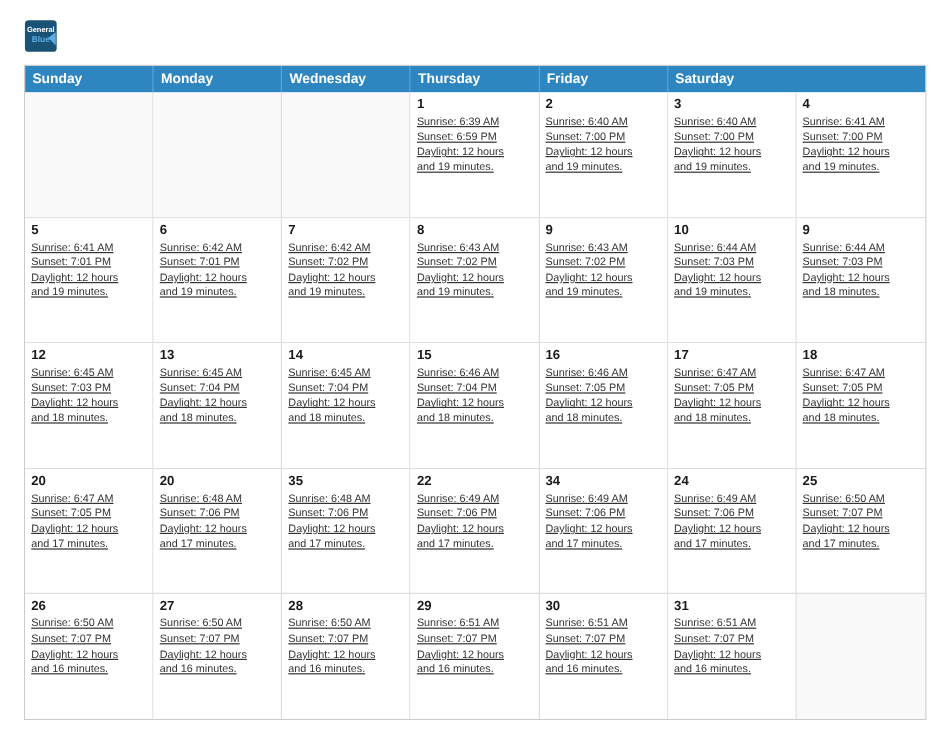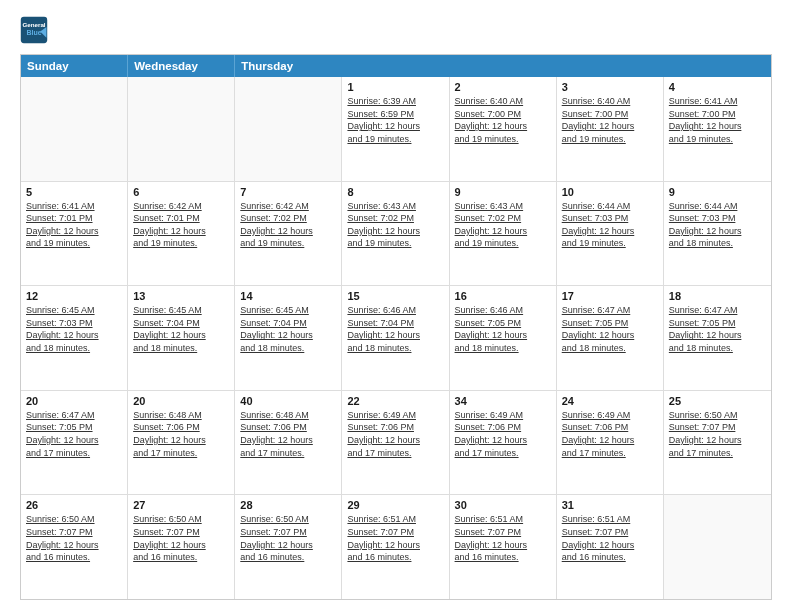--- a/index.html
+++ b/index.html
@@ -122,22 +122,25 @@
     </div>
     <div class="title-block">
       <div class="month-title"></div>
       <div class="location"></div>
     </div>
   </div>
 
   <div class="calendar">
     <div class="cal-header">
     <div class="cal-header-cell">Sunday</div>
+        <div class="cal-header-cell">Monday</div>
         <div class="cal-header-cell">Wednesday</div>
         <div class="cal-header-cell">Thursday</div>
+        <div class="cal-header-cell">Friday</div>
+        <div class="cal-header-cell">Saturday</div>
       </div>
     <div class="cal-body">
     <div class="cal-row">
           <div class="cal-cell empty"></div>
           <div class="cal-cell empty"></div>
           <div class="cal-cell empty"></div>
           <div class="cal-cell">
             <div class="day-num">1</div>
             <div class="cell-text" style="white-space: pre-line;">Sunrise: 6:39 AM
 Sunset: 6:59 PM
@@ -277,21 +280,21 @@
 and 17 minutes.</div>
           </div>
           <div class="cal-cell">
             <div class="day-num">20</div>
             <div class="cell-text" style="white-space: pre-line;">Sunrise: 6:48 AM
 Sunset: 7:06 PM
 Daylight: 12 hours
 and 17 minutes.</div>
           </div>
           <div class="cal-cell">
-            <div class="day-num">40</div>
+            <div class="day-num">35</div>
             <div class="cell-text" style="white-space: pre-line;">Sunrise: 6:48 AM
 Sunset: 7:06 PM
 Daylight: 12 hours
 and 17 minutes.</div>
           </div>
           <div class="cal-cell">
             <div class="day-num">22</div>
             <div class="cell-text" style="white-space: pre-line;">Sunrise: 6:49 AM
 Sunset: 7:06 PM
 Daylight: 12 hours

